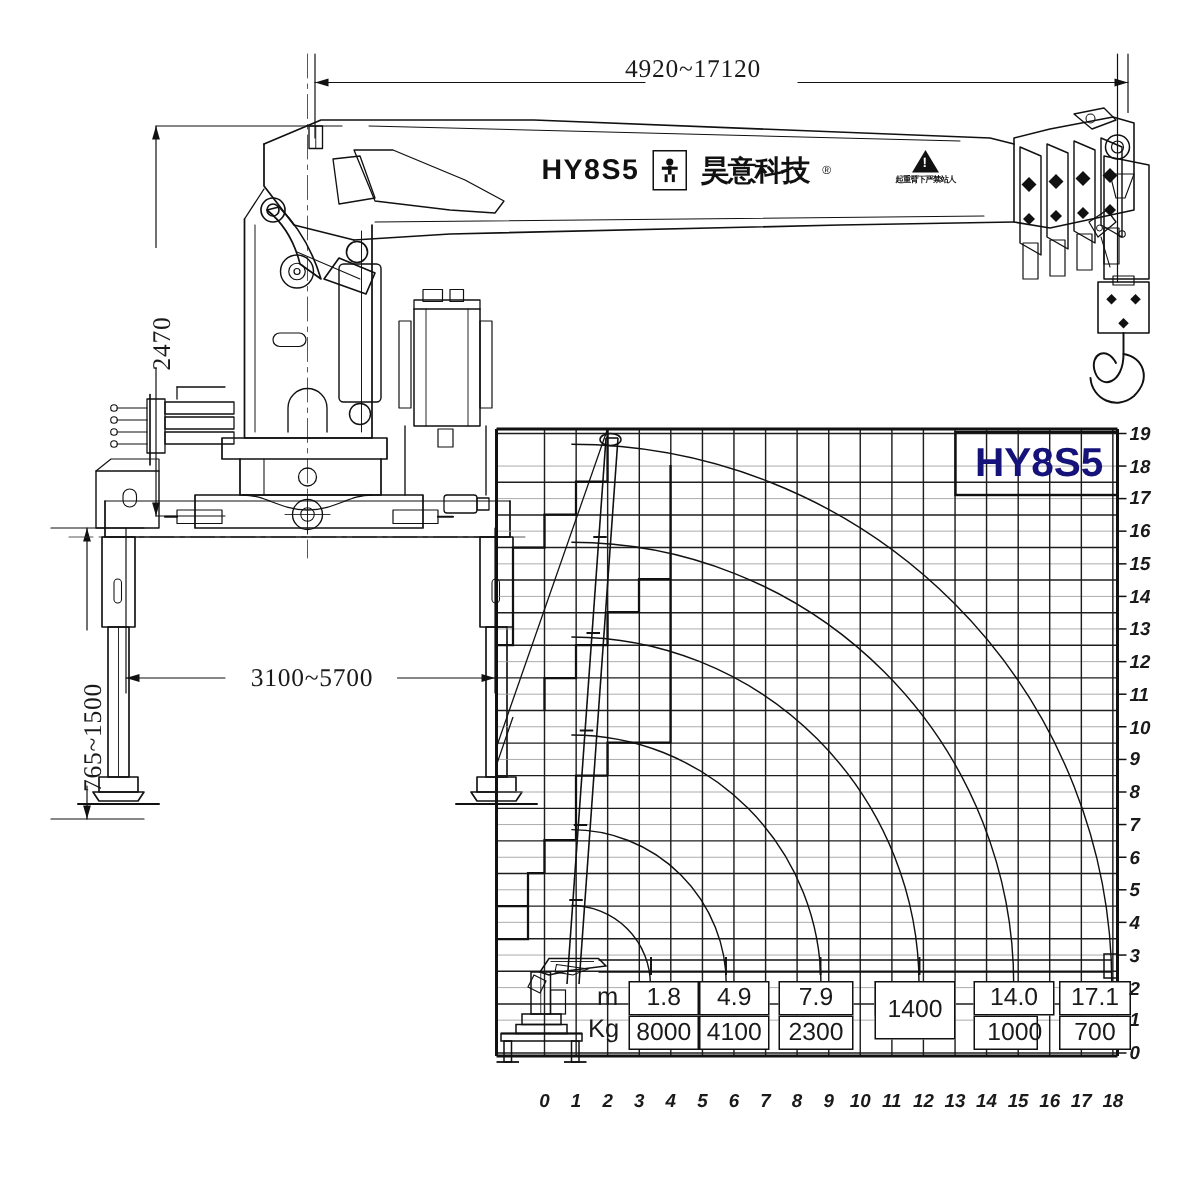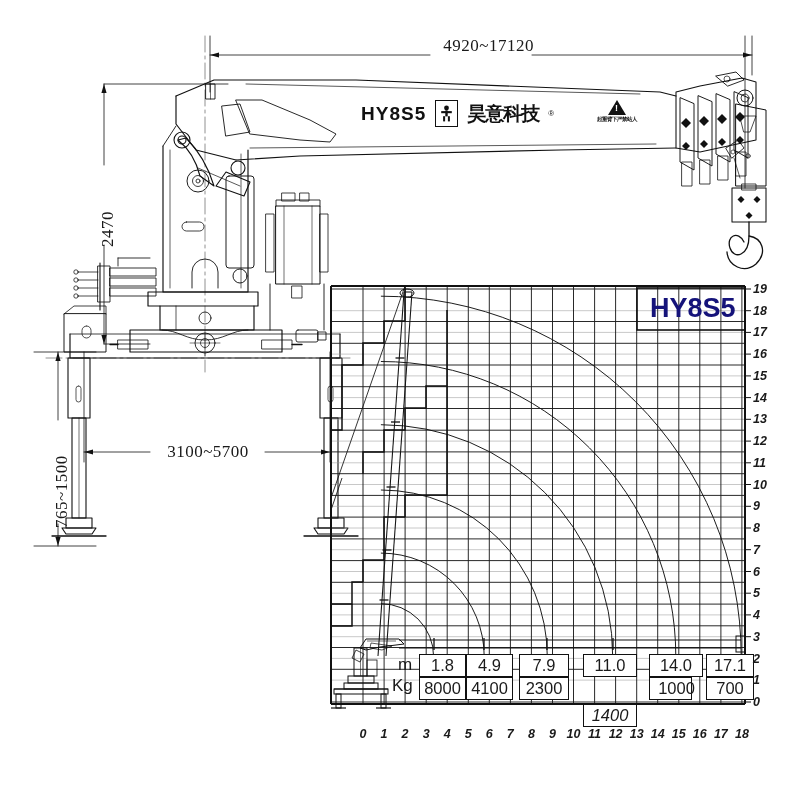--- a/index.html
+++ b/index.html
@@ -375,21 +375,21 @@
           <path d="M749 212 l3.5 3.5 l-3.5 3.5 l-3.5 -3.5 z"></path>
         </g>
         <rect x="742" y="184" width="14" height="6" stroke-width="0.8"></rect>
 
         <path d="M749 222 L749 236 C 749 256, 734 260, 730 248 C 726 236, 738 230, 744 242" stroke-width="1.3" fill="none"></path>
         <path d="M749 236 C 762 238, 768 252, 756 264 C 744 274, 728 266, 727 252" stroke-width="1.3" fill="none"></path>
       </g>
     </g>
   </svg>
 
-  <div class="dimtext" style="left:430px; top:36px; width:104px; text-align:right;">4920~17120</div>
+  <div class="dimtext" style="left:410px; top:36px; width:104px; text-align:center;">4920~17120</div>
 
   <div class="dimtext vert" style="left:98px; top:247px; transform:rotate(-90deg);">2470</div>
 
   <div class="dimtext" style="left:150px; top:442px; width:116px; text-align:center;">3100~5700</div>
 
   <div class="dimtext vert" style="left:52px; top:528px; transform:rotate(-90deg);">765~1500</div>
 
   <div class="brandwrap" style="left:361px; top:100px;">
     <span class="model-on-boom">HY8S5</span>
     <span class="pictobox">
@@ -609,21 +609,21 @@
   <div class="lcell" style="left:419px; top:654px; width:47px; height:23px;">1.8</div>
   <div class="lcell" style="left:466px; top:654px; width:47px; height:23px;">4.9</div>
   <div class="lcell" style="left:519px; top:654px; width:50px; height:23px;">7.9</div>
   <div class="lcell" style="left:583px; top:654px; width:54px; height:23px;">11.0</div>
   <div class="lcell" style="left:649px; top:654px; width:54px; height:23px;">14.0</div>
   <div class="lcell" style="left:706px; top:654px; width:48px; height:23px;">17.1</div>
 
   <div class="lcell" style="left:419px; top:677px; width:47px; height:23px;">8000</div>
   <div class="lcell" style="left:466px; top:677px; width:47px; height:23px;">4100</div>
   <div class="lcell" style="left:519px; top:677px; width:50px; height:23px;">2300</div>
-  <div class="lcell" style="left:583px; top:704px; width:54px; height:23px;font-style:italic;">1400</div>
+  <div class="lcell" style="left:583px; top:654px; width:54px; height:39px;">1400</div>
   <div class="lcell" style="left:649px; top:677px; width:43px; height:23px;padding-left:12px;">1000</div>
   <div class="lcell" style="left:706px; top:677px; width:48px; height:23px;">700</div>
 
   <div id="yticks">
       <div class="axlabel" style="left: 753px; top: 695px; width: 20px; text-align: left;">0</div>
       <div class="axlabel" style="left: 753px; top: 673.263px; width: 20px; text-align: left;">1</div>
       <div class="axlabel" style="left: 753px; top: 651.526px; width: 20px; text-align: left;">2</div>
       <div class="axlabel" style="left: 753px; top: 629.789px; width: 20px; text-align: left;">3</div>
       <div class="axlabel" style="left: 753px; top: 608.053px; width: 20px; text-align: left;">4</div>
       <div class="axlabel" style="left: 753px; top: 586.316px; width: 20px; text-align: left;">5</div>

